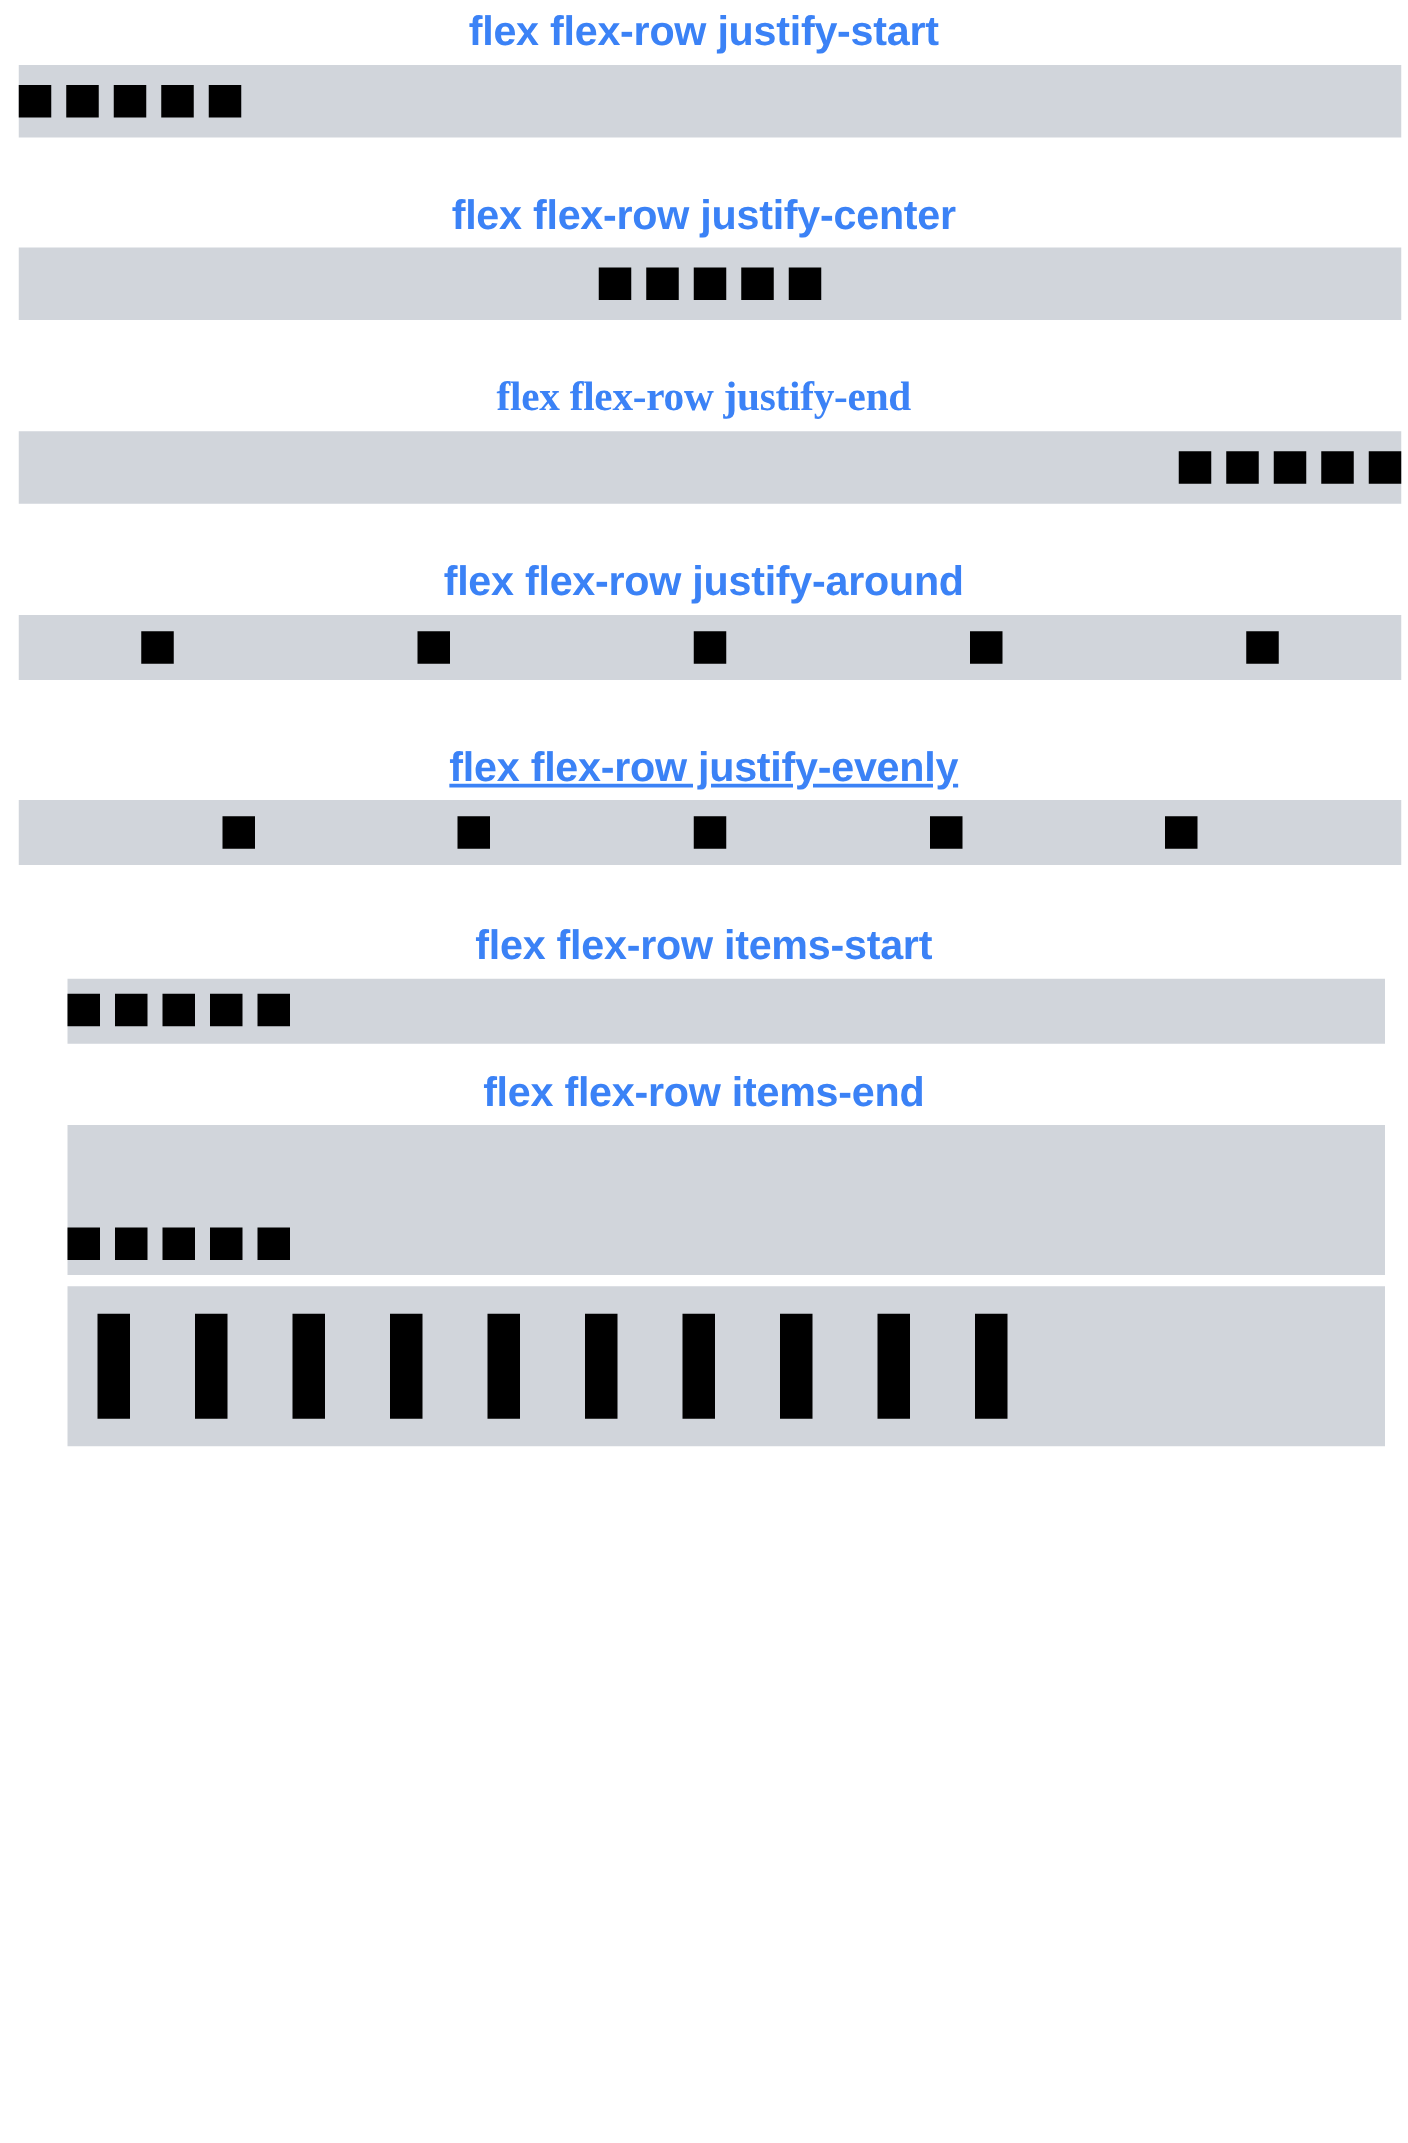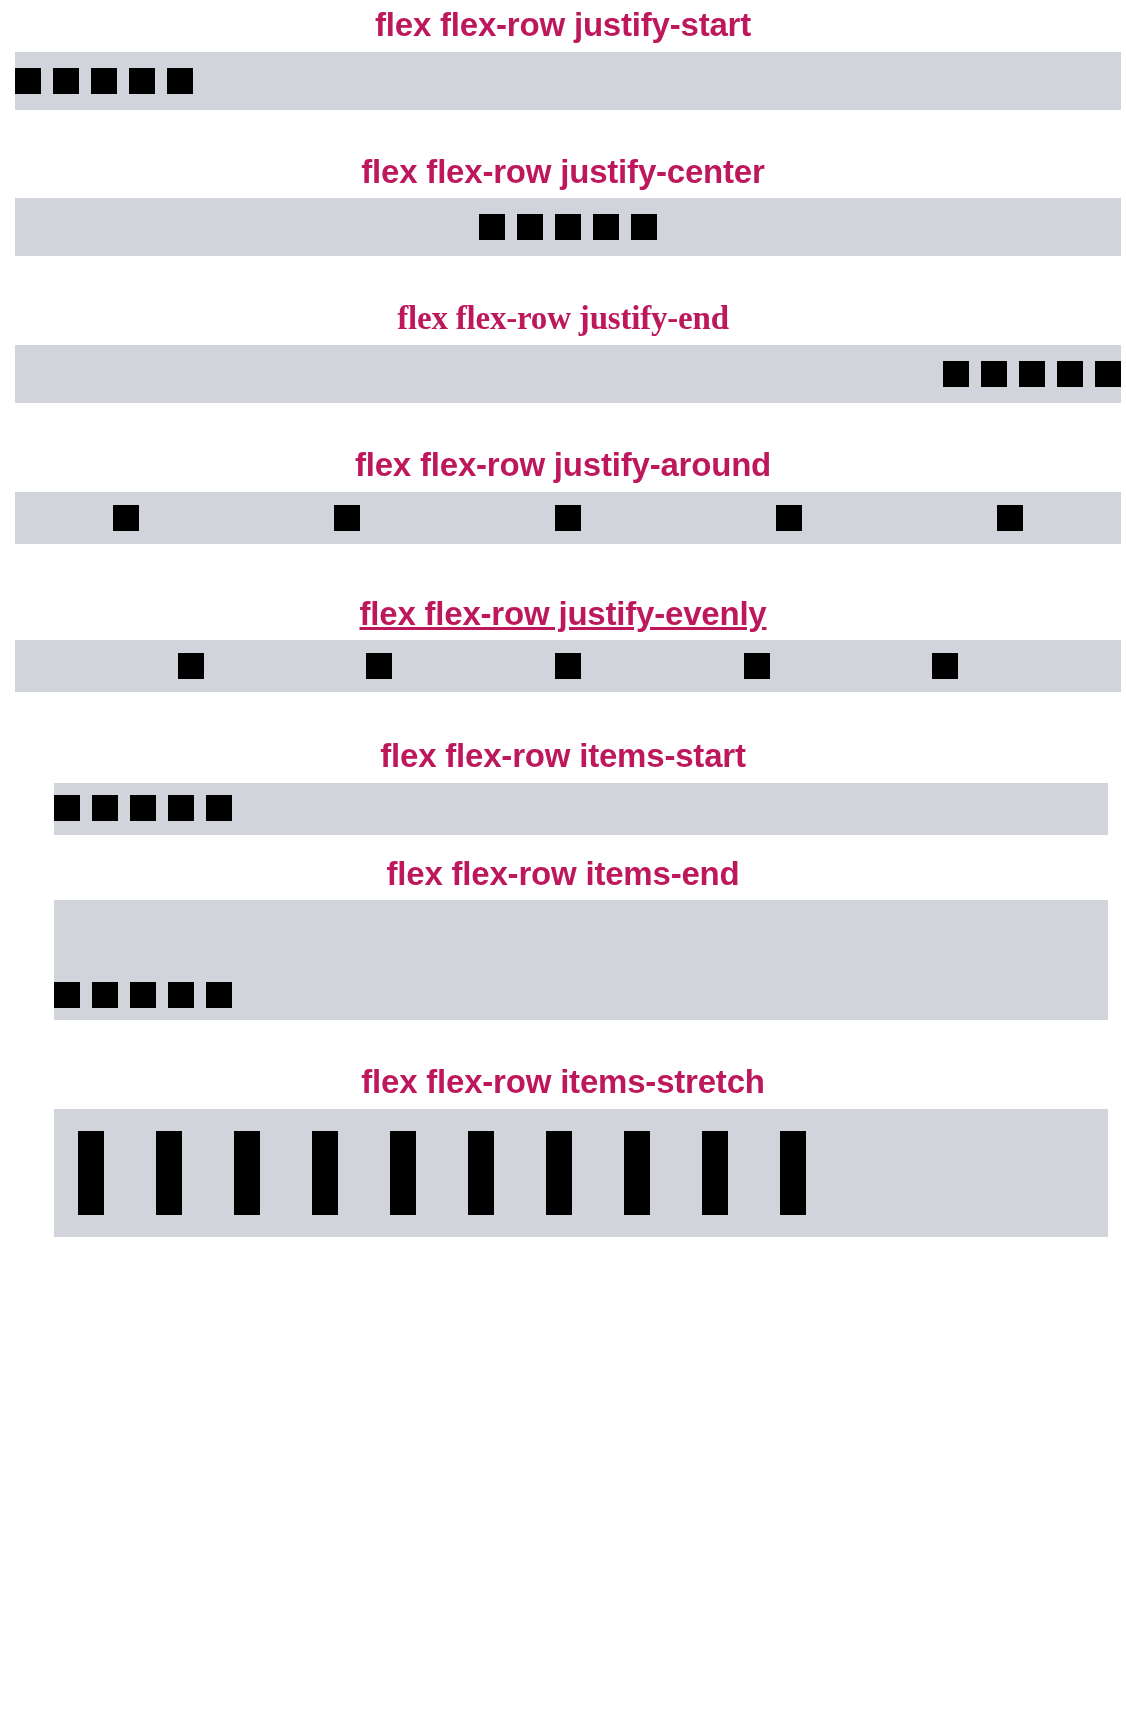--- a/index.html
+++ b/index.html
@@ -24,21 +24,21 @@
   .section {
     position: relative;
     width: 100%;
   }
   .section-title {
     text-align: center;
     font-family: "Liberation Sans", sans-serif;
     font-weight: bold;
     font-size: 33px;
     line-height: 1.05;
-    color: #be185d;
+    color: #3b82f6;
     letter-spacing: -0.2px;
     white-space: nowrap;
   }
 
   
   .demo-box {
     background: #d1d5db;
     display: flex;
     box-sizing: border-box;
   }
@@ -180,21 +180,20 @@
     <div class="demo-box narrow a-end">
       <div class="sq"></div>
       <div class="sq"></div>
       <div class="sq"></div>
       <div class="sq"></div>
       <div class="sq"></div>
     </div>
   </div>
 
   <div class="section">
-    <div class="section-title">flex flex-row items-stretch</div>
     <div class="demo-box tallrow a-stretch">
       <div class="bar"></div>
       <div class="bar"></div>
       <div class="bar"></div>
       <div class="bar"></div>
       <div class="bar"></div>
       <div class="bar"></div>
       <div class="bar"></div>
       <div class="bar"></div>
       <div class="bar"></div>

